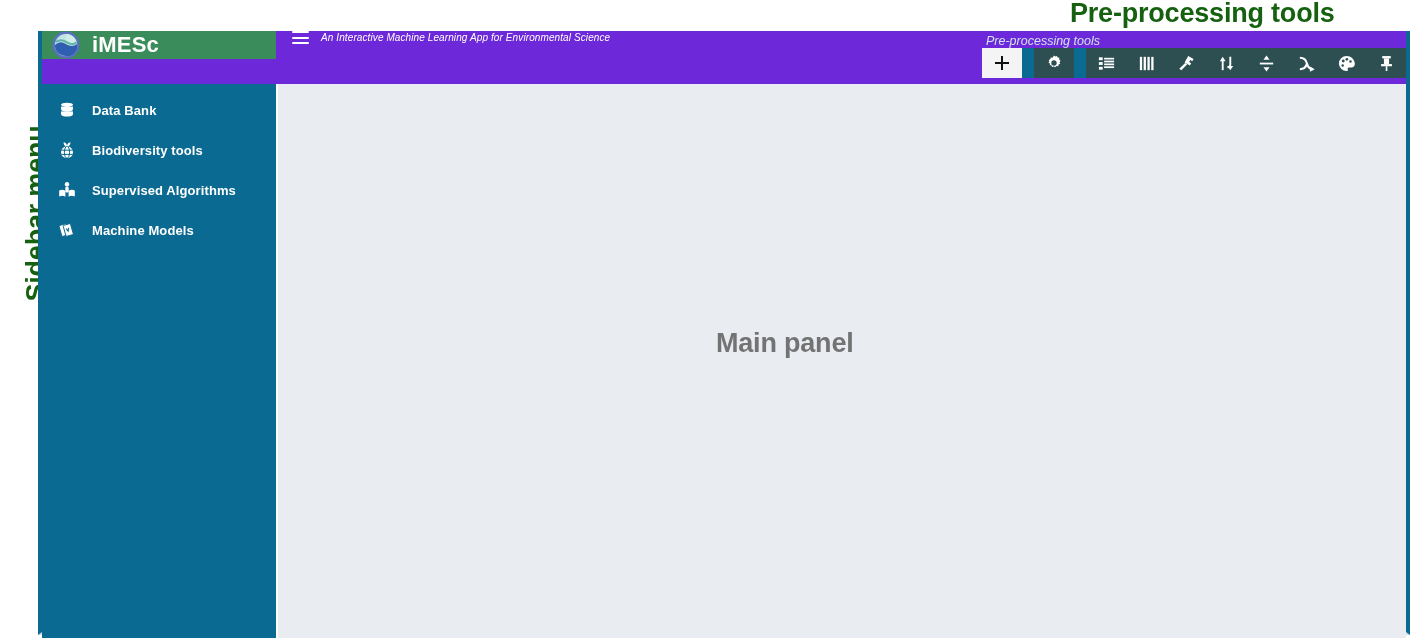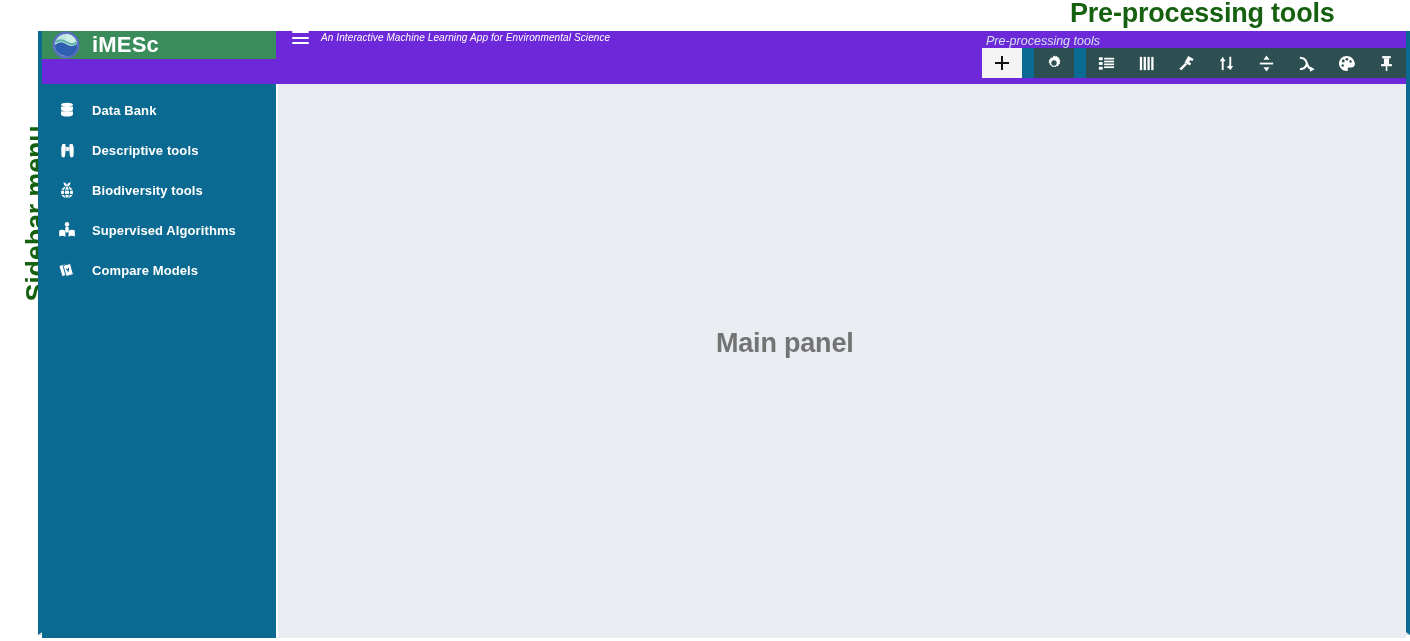--- a/index.html
+++ b/index.html
@@ -360,30 +360,20 @@
               <ellipse cx="8" cy="2.8" rx="6" ry="2.1" fill="#ffffff"></ellipse>
               <rect x="2" y="4.6" width="12" height="2.6" fill="#ffffff"></rect>
               <ellipse cx="8" cy="7.6" rx="6" ry="2.1" fill="#ffffff"></ellipse>
               <rect x="2" y="9.4" width="12" height="2.6" fill="#ffffff"></rect>
               <ellipse cx="8" cy="12.4" rx="6" ry="2.1" fill="#ffffff"></ellipse>
             </svg>
           </span>
           <span class="side-label">Data Bank</span>
         </div>
 
-        <div class="side-item">
-          <span class="side-icon">
-            <svg width="17" height="17" viewBox="0 0 18 18">
-              <path fill="#ffffff" d="M3.6 2h3.1l.6 4.3-.9 8.2a1.9 1.9 0 0 1-3.8-.2L2.4 6z"></path>
-              <path fill="#ffffff" d="M14.4 2h-3.1l-.6 4.3.9 8.2a1.9 1.9 0 0 0 3.8-.2L15.6 6z"></path>
-              <rect x="7.6" y="5.2" width="2.8" height="4.4" fill="#ffffff"></rect>
-            </svg>
-          </span>
-          <span class="side-label">Descriptive tools</span>
-        </div>
 
 
         <div class="side-item">
           <span class="side-icon">
             <svg width="18" height="18" viewBox="0 0 18 18">
               <circle cx="9" cy="11.3" r="6" fill="#ffffff"></circle>
               <ellipse cx="9" cy="11.3" rx="2.6" ry="6" fill="none" stroke="#0b6a91" stroke-width="1"></ellipse>
               <path d="M3.2 9.2h11.6M3.2 13.4h11.6" stroke="#0b6a91" stroke-width="1"></path>
               <path fill="#ffffff" d="M5.6 1.2c2.4.3 3.6 2 3.4 4.3-2.4-.3-3.6-2-3.4-4.3z"></path>
               <path fill="#ffffff" d="M12.4 1.2c-2.4.3-3.6 2-3.4 4.3 2.4-.3 3.6-2 3.4-4.3z"></path>
@@ -408,21 +398,21 @@
         <div class="side-item">
           <span class="side-icon">
             <svg width="18" height="18" viewBox="0 0 18 18">
               <g transform="rotate(-16 9 9)">
                 <rect x="2.4" y="2.6" width="7.6" height="11.4" rx="1" fill="#ffffff" stroke="#0b6a91" stroke-width="0.9"></rect>
                 <rect x="6.4" y="3.6" width="7.6" height="11.4" rx="1" fill="#ffffff" stroke="#0b6a91" stroke-width="0.9"></rect>
                 <path d="M8.6 7.4 l1.2 3 1.4-3" stroke="#0b6a91" stroke-width="1.1" fill="none"></path>
               </g>
             </svg>
           </span>
-          <span class="side-label">Compare Models</span>
+          <span class="side-label">Machine Models</span>
         </div>
 
       </div>
 
       <div id="mainpanel"></div>
     </div>
   </div>
 
   <div class="anno" id="anno-mainpanel">Main panel</div>
 

